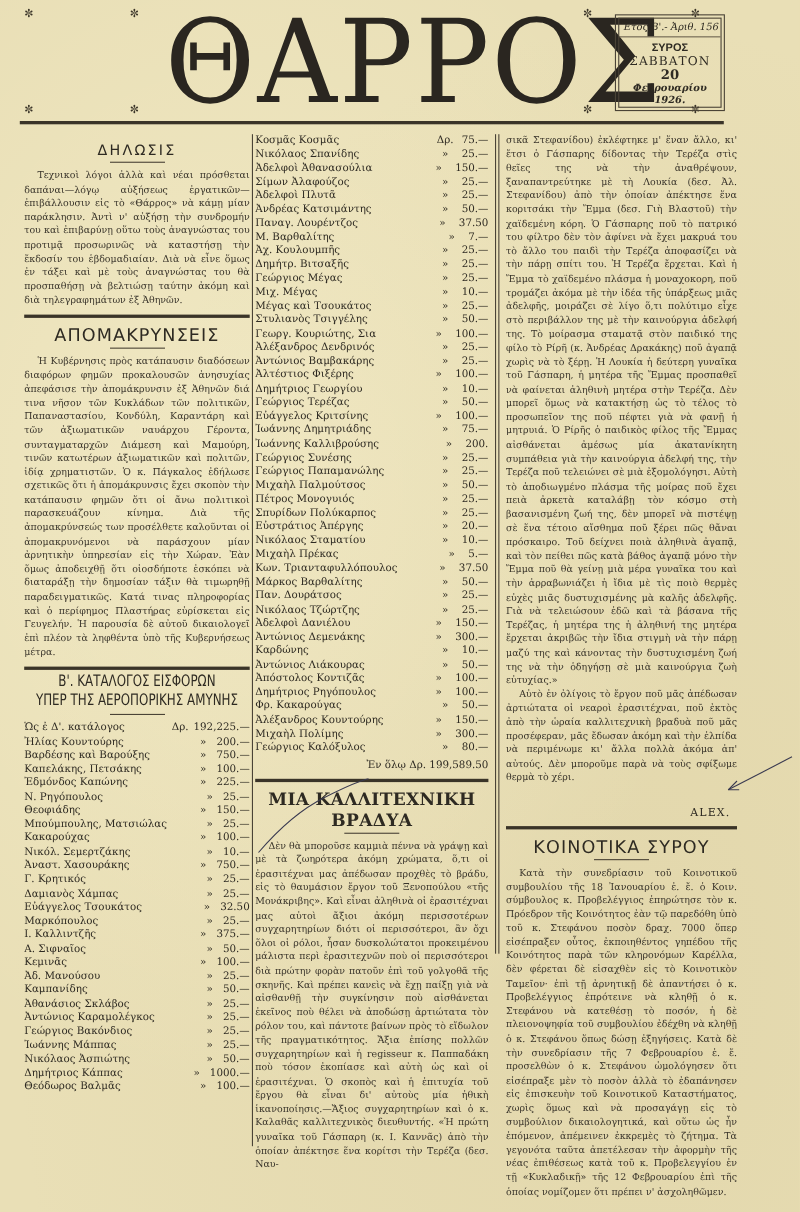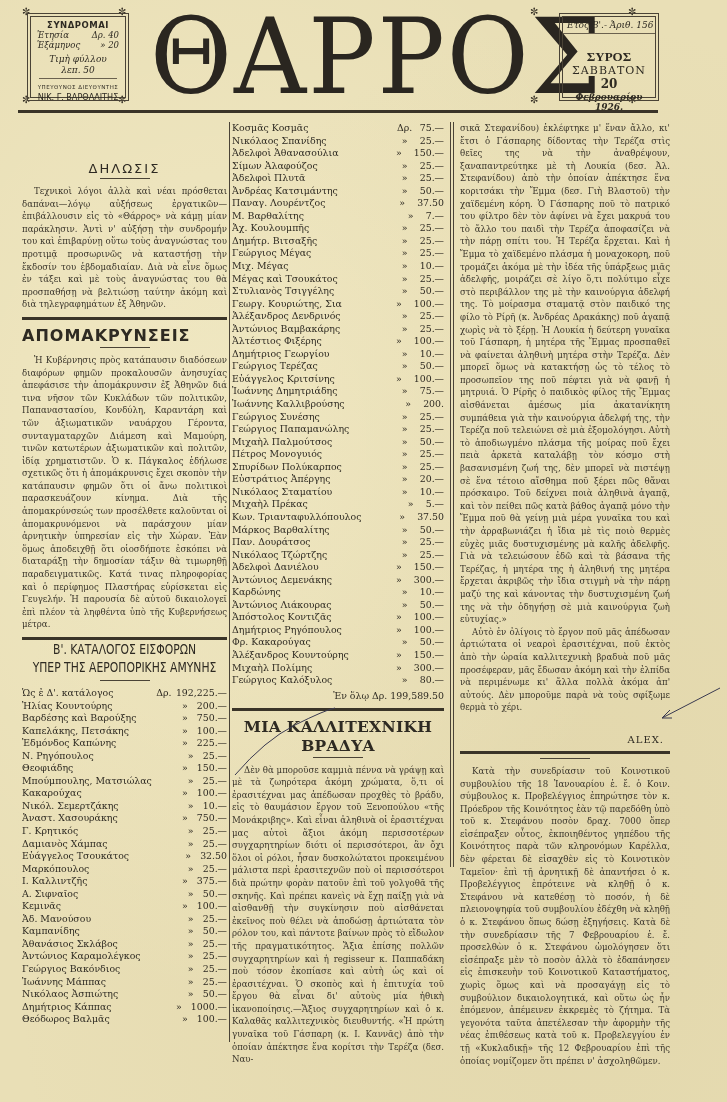--- a/index.html
+++ b/index.html
@@ -21,42 +21,42 @@
     text-align: center; font-size: 9px; line-height: 1.15;
   }
   .hbox.left { left: 30px; top: 16px; width: 94px; height: 80px; }
   .hbox.right { left: 562px; top: 16px; width: 92px; height: 80px; }
   .hbox .bold { font-family: "DejaVu Sans", sans-serif; font-weight: bold; font-size: 8.5px; letter-spacing: 0.5px; margin-top: 4px; }
   .hbox .row { display: flex; justify-content: space-between; padding: 0 6px; font-style: italic; font-size: 8.5px; }
   .hbox .price { font-style: italic; font-size: 9px; margin-top: 4px; border-bottom: 1px solid #6b624f; margin-left: 8px; margin-right: 8px; padding-bottom: 3px; }
   .hbox .small { font-size: 5.5px; letter-spacing: 0.5px; margin-top: 5px; font-family: "DejaVu Sans", sans-serif; }
   .hbox .editor { font-family: "DejaVu Sans Condensed", "DejaVu Sans", sans-serif; font-size: 9px; margin-top: 2px; }
   .hbox .issue { font-size: 9px; font-style: italic; border-bottom: 1px solid #6b624f; padding: 3px 0; }
-  .hbox .city { font-family: Liberation Serif, serif; font-weight: bold; font-size: 13px; margin-top: 16px; }
+  .hbox .city { font-family: Liberation Sans, sans-serif; font-weight: bold; font-size: 10px; margin-top: 4px; }
   .hbox .day { font-size: 11px; letter-spacing: 1px; }
   .hbox .daynum { font-weight: bold; font-size: 12px; }
   .hbox .date { font-style: italic; font-weight: bold; font-size: 9px; }
   .orn { position: absolute; font-size: 10px; color: #3a3428; }
   .title {
     position: absolute; left: 150px; top: 2px; width: 378px; text-align: center;
     font-family: "DejaVu Serif", serif; font-size: 100px; line-height: 110px; letter-spacing: 2px;
     color: #2a2620; transform: scaleY(1.05);
   }
   .mast-rule { position: absolute; left: 18px; top: 110px; width: 640px; height: 3px; background: #3a3428; }
 
   
   .col { position: absolute; top: 122px; }
-  .col-a { left: 22px; width: 205px; margin-top: 31px; }
+  .col-a { left: 22px; width: 205px; }
   .col-b { left: 232px; width: 212px; }
   .col-c { left: 460px; width: 210px; }
   .vrule { position: absolute; top: 122px; width: 1px; background: #4a4336; }
   .hrule { height: 3px; background: #3a3428; margin: 6px 0 4px 0; }
 
   .head-dilosis { text-align: center; font-family: "DejaVu Sans", sans-serif; font-size: 13px; letter-spacing: 2px; margin: 8px 0 2px; }
-  .head-apom { text-align: left; font-family: "DejaVu Sans", sans-serif; font-weight: bold; font-size: 16px; letter-spacing: 1px; margin: 6px 0 2px; }
+  .head-apom { text-align: center; font-family: "DejaVu Sans", sans-serif; font-weight: normal; font-size: 16px; letter-spacing: 1px; margin: 6px 0 2px; }
   .head-list { text-align: center; font-family: "DejaVu Sans Condensed", "DejaVu Sans", sans-serif; font-size: 12px; line-height: 15px; margin-top: 4px; transform: scaleY(1.2); }
   .head-mia { text-align: center; font-family: "DejaVu Serif", serif; font-weight: bold; font-size: 15.5px; margin: 6px 0 2px; letter-spacing: 0.3px; }
   .head-koin { text-align: center; font-family: "DejaVu Sans", sans-serif; font-size: 16px; letter-spacing: 1px; margin: 6px 0 2px; }
   .tiny-rule { width: 50px; height: 1px; background: #4a4336; margin: 2px auto 6px; }
 
   .para { font-size: 8.6px; line-height: 12.6px; text-align: justify; text-indent: 12px; margin: 0; color: #3a352b; }
   .para.noindent { text-indent: 0; }
   .sig { text-align: right; font-size: 10px; letter-spacing: 1px; margin-right: 6px; margin-top: 20px; }
 
   .list { margin: 0; padding: 0; list-style: none; }
@@ -71,34 +71,20 @@
 </head>
 <body>
 
 <div class="page">
 
   <div class="masthead">
     <span class="orn" style="left:22px;top:6px">✼</span>
     <span class="orn" style="left:118px;top:6px">✼</span>
     <span class="orn" style="left:22px;top:94px">✼</span>
     <span class="orn" style="left:118px;top:94px">✼</span>
-    <div class="hbox left">
-      <div class="bold">ΣΥΝΔΡΟΜΑΙ</div>
-      <div class="row">
-        <span>Ἐτησία</span>
-        <span>Δρ. 40</span>
-      </div>
-      <div class="row">
-        <span>Ἑξάμηνος</span>
-        <span>» 20</span>
-      </div>
-      <div class="price">Τιμὴ φύλλου λεπ. 50</div>
-      <div class="small">ΥΠΕΥΘΥΝΟΣ ΔΙΕΥΘΥΝΤΗΣ</div>
-      <div class="editor">ΝΙΚ. Γ. ΒΑΡΘΑΛΙΤΗΣ</div>
-    </div>
 
     <div class="title">ΘΑΡΡΟΣ</div>
 
     <span class="orn" style="left:530px;top:6px">✼</span>
     <span class="orn" style="left:628px;top:6px">✼</span>
     <span class="orn" style="left:530px;top:94px">✼</span>
     <span class="orn" style="left:628px;top:94px">✼</span>
     <div class="hbox right">
       <div class="issue">Ἔτος Β'.- Ἀριθ. 156</div>
       <div class="city">ΣΥΡΟΣ</div>
@@ -501,20 +487,21 @@
     <div class="head-mia">ΜΙΑ ΚΑΛΛΙΤΕΧΝΙΚΗ ΒΡΑΔΥΑ</div>
     <div class="tiny-rule"></div>
     <p class="para">Δὲν θὰ μποροῦσε καμμιὰ πέννα νὰ γράψῃ καὶ μὲ τὰ ζωηρότερα ἀκόμη χρώματα, ὅ,τι οἱ ἐρασιτέχναι μας ἀπέδωσαν προχθὲς τὸ βράδυ, εἰς τὸ θαυμάσιον ἔργον τοῦ Ξενοπούλου «τῆς Μονάκριβης». Καὶ εἶναι ἀληθινὰ οἱ ἐρασιτέχναι μας αὐτοὶ ἄξιοι ἀκόμη περισσοτέρων συγχαρητηρίων διότι οἱ περισσότεροι, ἂν ὄχι ὅλοι οἱ ρόλοι, ἦσαν δυσκολώτατοι προκειμένου μάλιστα περὶ ἐρασιτεχνῶν ποὺ οἱ περισσότεροι διὰ πρώτην φορὰν πατοῦν ἐπὶ τοῦ γολγοθᾶ τῆς σκηνῆς. Καὶ πρέπει κανεὶς νὰ ἔχῃ παίξῃ γιὰ νὰ αἰσθανθῇ τὴν συγκίνησιν ποὺ αἰσθάνεται ἐκεῖνος ποὺ θέλει νὰ ἀποδώσῃ ἀρτιώτατα τὸν ρόλον του, καὶ πάντοτε βαίνων πρὸς τὸ εἴδωλον τῆς πραγματικότητος. Ἄξια ἐπίσης πολλῶν συγχαρητηρίων καὶ ἡ regisseur κ. Παππαδάκη ποὺ τόσον ἐκοπίασε καὶ αὐτὴ ὡς καὶ οἱ ἐρασιτέχναι. Ὁ σκοπὸς καὶ ἡ ἐπιτυχία τοῦ ἔργου θὰ εἶναι δι' αὐτοὺς μία ἠθικὴ ἱκανοποίησις.—Ἄξιος συγχαρητηρίων καὶ ὁ κ. Καλαθᾶς καλλιτεχνικὸς διευθυντής. «Ἡ πρώτη γυναῖκα τοῦ Γάσπαρη (κ. Ι. Καννᾶς) ἀπὸ τὴν ὁποίαν ἀπέκτησε ἕνα κορίτσι τὴν Τερέζα (δεσ. Ναυ-</p>
   </div>
 
   <div class="col col-c">
     <p class="para noindent">σικᾶ Στεφανίδου) ἐκλέφτηκε μ' ἕναν ἄλλο, κι' ἔτσι ὁ Γάσπαρης δίδοντας τὴν Τερέζα στὶς θεῖες της νὰ τὴν ἀναθρέψουν, ξαναπαντρεύτηκε μὲ τὴ Λουκία (δεσ. Ἀλ. Στεφανίδου) ἀπὸ τὴν ὁποίαν ἀπέκτησε ἕνα κοριτσάκι τὴν Ἔμμα (δεσ. Γιὴ Βλαστοῦ) τὴν χαϊδεμένη κόρη. Ὁ Γάσπαρης ποῦ τὸ πατρικό του φίλτρο δὲν τὸν ἀφίνει νὰ ἔχει μακρυά του τὸ ἄλλο του παιδὶ τὴν Τερέζα ἀποφασίζει νὰ τὴν πάρῃ σπίτι του. Ἡ Τερέζα ἔρχεται. Καὶ ἡ Ἔμμα τὸ χαϊδεμένο πλάσμα ἡ μοναχοκορη, ποῦ τρομάζει ἀκόμα μὲ τὴν ἰδέα τῆς ὑπάρξεως μιᾶς ἀδελφῆς, μοιράζει σὲ λίγο ὅ,τι πολύτιμο εἶχε στὸ περιβάλλον της μὲ τὴν καινούργια ἀδελφή της. Τὸ μοίρασμα σταματᾷ στὸν παιδικό της φίλο τὸ Ρίρῆ (κ. Ἀνδρέας Δρακάκης) ποῦ ἀγαπᾷ χωρὶς νὰ τὸ ξέρῃ. Ἡ Λουκία ἡ δεύτερη γυναῖκα τοῦ Γάσπαρη, ἡ μητέρα τῆς Ἔμμας προσπαθεῖ νὰ φαίνεται ἀληθινὴ μητέρα στὴν Τερέζα. Δὲν μπορεῖ ὅμως νὰ κατακτήσῃ ὡς τὸ τέλος τὸ προσωπεῖον της ποῦ πέφτει γιὰ νὰ φανῇ ἡ μητρυιά. Ὁ Ρίρῆς ὁ παιδικὸς φίλος τῆς Ἔμμας αἰσθάνεται ἀμέσως μία ἀκατανίκητη συμπάθεια γιὰ τὴν καινούργια ἀδελφή της, τὴν Τερέζα ποῦ τελειώνει σὲ μιὰ ἐξομολόγησι. Αὐτὴ τὸ ἀποδιωγμένο πλάσμα τῆς μοίρας ποῦ ἔχει πειὰ ἀρκετὰ καταλάβῃ τὸν κόσμο στὴ βασανισμένη ζωή της, δὲν μπορεῖ νὰ πιστέψῃ σὲ ἕνα τέτοιο αἴσθημα ποῦ ξέρει πῶς θἄναι πρόσκαιρο. Τοῦ δείχνει ποιὰ ἀληθινὰ ἀγαπᾷ, καὶ τὸν πείθει πῶς κατὰ βάθος ἀγαπᾷ μόνο τὴν Ἔμμα ποῦ θὰ γείνῃ μιὰ μέρα γυναῖκα του καὶ τὴν ἀρραβωνιάζει ἡ ἴδια μὲ τὶς ποιὸ θερμὲς εὐχὲς μιᾶς δυστυχισμένης μὰ καλῆς ἀδελφῆς. Γιὰ νὰ τελειώσουν ἐδῶ καὶ τὰ βάσανα τῆς Τερέζας, ἡ μητέρα της ἡ ἀληθινή της μητέρα ἔρχεται ἀκριβῶς τὴν ἴδια στιγμὴ νὰ τὴν πάρῃ μαζύ της καὶ κάνοντας τὴν δυστυχισμένη ζωή της νὰ τὴν ὁδηγήσῃ σὲ μιὰ καινούργια ζωὴ εὐτυχίας.»</p>
     <p class="para">Αὐτὸ ἐν ὀλίγοις τὸ ἔργον ποῦ μᾶς ἀπέδωσαν ἀρτιώτατα οἱ νεαροὶ ἐρασιτέχναι, ποῦ ἐκτὸς ἀπὸ τὴν ὡραία καλλιτεχνικὴ βραδυὰ ποῦ μᾶς προσέφεραν, μᾶς ἔδωσαν ἀκόμη καὶ τὴν ἐλπίδα νὰ περιμένωμε κι' ἄλλα πολλὰ ἀκόμα ἀπ' αὐτούς. Δὲν μποροῦμε παρὰ νὰ τοὺς σφίξωμε θερμὰ τὸ χέρι.</p>
     <div class="sig">ALEX.</div>
     <div class="hrule"></div>
+    <div class="head-koin">ΚΟΙΝΟΤΙΚΑ ΣΥΡΟΥ</div>
     <div class="tiny-rule"></div>
     <p class="para">Κατὰ τὴν συνεδρίασιν τοῦ Κοινοτικοῦ συμβουλίου τῆς 18 Ἰανουαρίου ἐ. ἔ. ὁ Κοιν. σύμβουλος κ. Προβελέγγιος ἐπηρώτησε τὸν κ. Πρόεδρον τῆς Κοινότητος ἐὰν τῷ παρεδόθη ὑπὸ τοῦ κ. Στεφάνου ποσὸν δραχ. 7000 ὅπερ εἰσέπραξεν οὗτος, ἐκποιηθέντος γηπέδου τῆς Κοινότητος παρὰ τῶν κληρονόμων Καρέλλα, δὲν φέρεται δὲ εἰσαχθὲν εἰς τὸ Κοινοτικὸν Ταμεῖον· ἐπὶ τῇ ἀρνητικῇ δὲ ἀπαντήσει ὁ κ. Προβελέγγιος ἐπρότεινε νὰ κληθῇ ὁ κ. Στεφάνου νὰ κατεθέσῃ τὸ ποσόν, ἡ δὲ πλειονοψηφία τοῦ συμβουλίου ἐδέχθη νὰ κληθῇ ὁ κ. Στεφάνου ὅπως δώσῃ ἐξηγήσεις. Κατὰ δὲ τὴν συνεδρίασιν τῆς 7 Φεβρουαρίου ἐ. ἔ. προσελθὼν ὁ κ. Στεφάνου ὡμολόγησεν ὅτι εἰσέπραξε μὲν τὸ ποσὸν ἀλλὰ τὸ ἐδαπάνησεν εἰς ἐπισκευὴν τοῦ Κοινοτικοῦ Καταστήματος, χωρὶς ὅμως καὶ νὰ προσαγάγῃ εἰς τὸ συμβούλιον δικαιολογητικά, καὶ οὕτω ὡς ἦν ἑπόμενον, ἀπέμεινεν ἐκκρεμὲς τὸ ζήτημα. Τὰ γεγονότα ταῦτα ἀπετέλεσαν τὴν ἀφορμὴν τῆς νέας ἐπιθέσεως κατὰ τοῦ κ. Προβελεγγίου ἐν τῇ «Κυκλαδικῇ» τῆς 12 Φεβρουαρίου ἐπὶ τῆς ὁποίας νομίζομεν ὅτι πρέπει ν' ἀσχοληθῶμεν.</p>
   </div>
 
   <svg class="scrawl" style="left:225px;top:700px" width="120" height="80">
     <path d="M10 75 Q 40 40 70 25 T 110 8" stroke="#3a3a50" stroke-width="1" fill="none"></path>
   </svg>
   <svg class="scrawl" style="left:660px;top:680px" width="67" height="50">
     <path d="M2 38 L 60 8" stroke="#3a3a50" stroke-width="1" fill="none"></path>
     <path d="M2 38 L 10 30 M2 38 L 12 38" stroke="#3a3a50" stroke-width="1" fill="none"></path>

